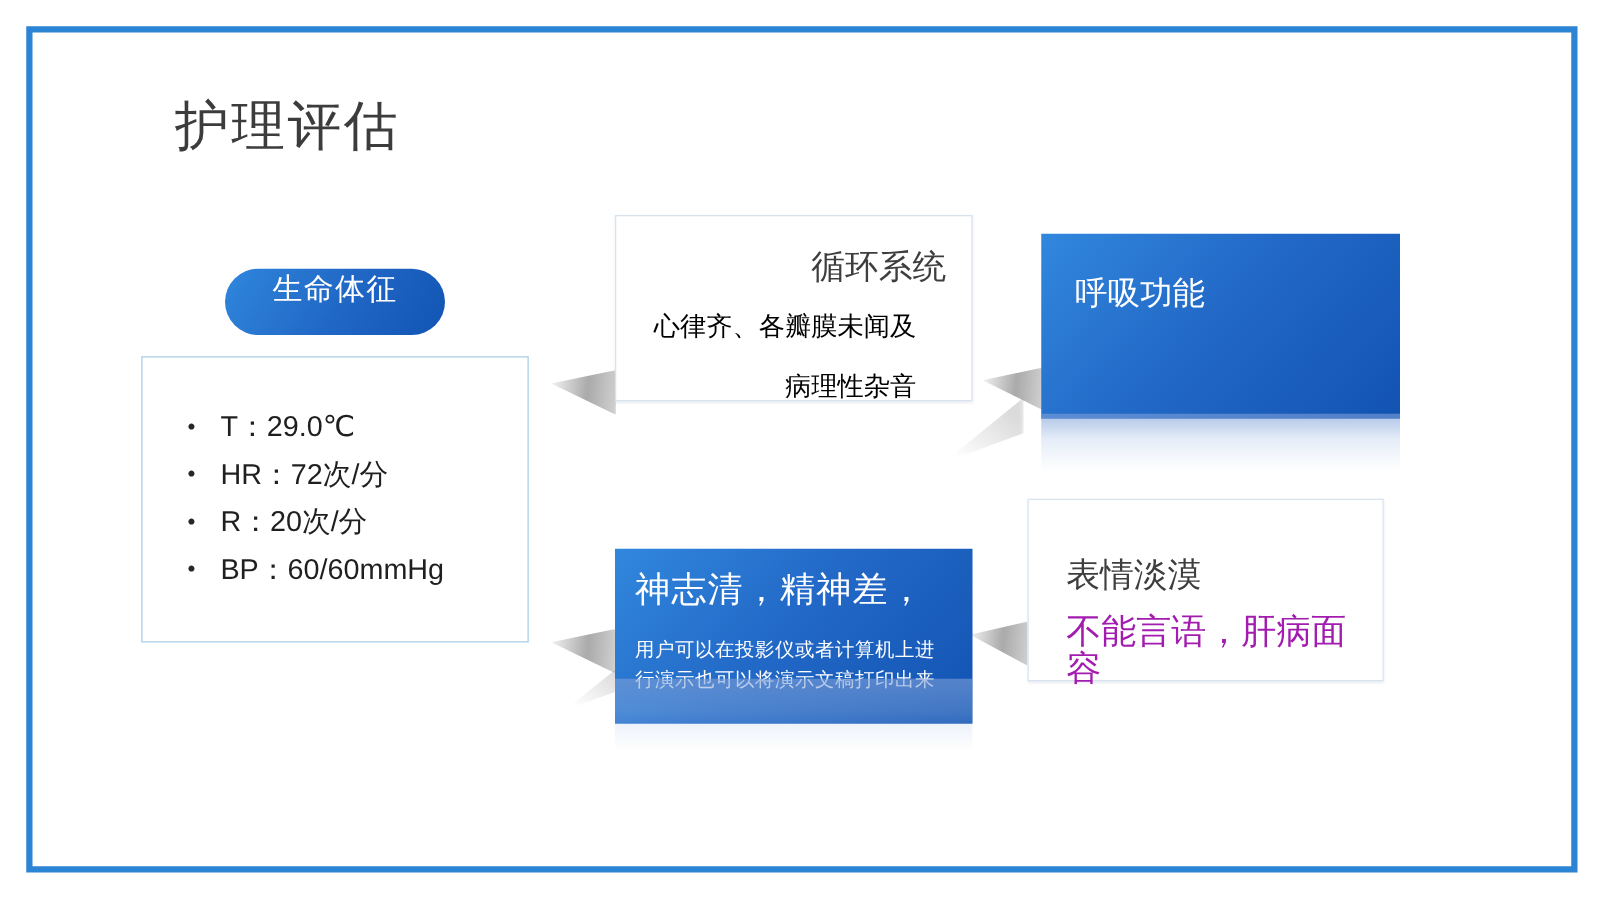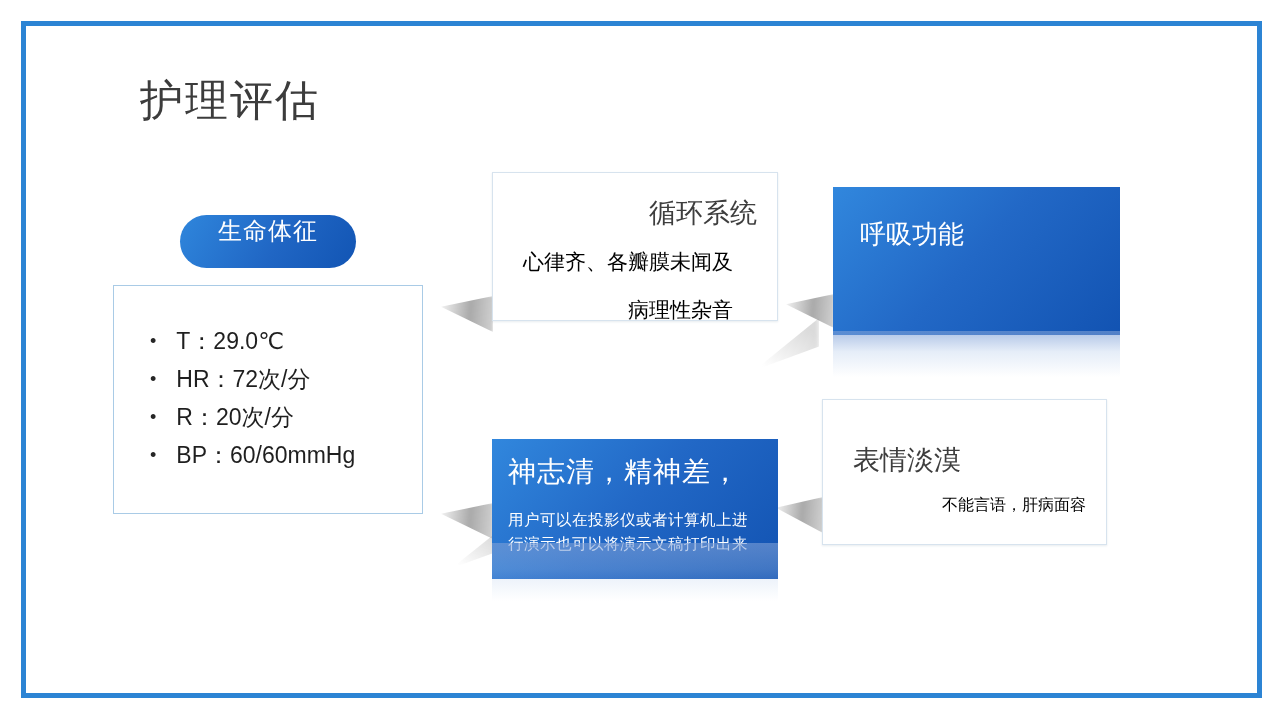--- a/index.html
+++ b/index.html
@@ -57,21 +57,21 @@
   .card-respiratory { left: 833px; top: 187px; width: 287px; height: 148px; padding: 30px 20px 0 15px; }
   .card-respiratory .card-title { font-size: 26px; color: #ffffff; margin: 0 0 9px 12px; }
   .card-respiratory .card-body  { font-size: 21px; color: #ffffff; line-height: 35px; width: 232px; }
 
   .card-consciousness { left: 492px; top: 411px; width: 286px; height: 140px; padding: 14px 18px 0 16px; margin-top: 28px; }
   .card-consciousness .card-title { font-size: 28px; color: #ffffff; margin-bottom: 18px; letter-spacing: 1px; }
   .card-consciousness .card-body  { font-size: 15.5px; color: #ffffff; line-height: 24px; width: 242px; letter-spacing: 0.5px; font-family: Liberation Mono, monospace; }
 
   .card-expression { left: 822px; top: 399px; width: 285px; height: 146px; padding: 42px 20px 0 30px; }
   .card-expression .card-title { font-size: 27px; color: #3e3e3e; margin-bottom: 12px; }
-  .card-expression .card-body  { font-size: 16px; color: #000000; line-height: 30px; text-align: right; }
+  .card-expression .card-body  { font-size: 28px; color: #a21caf; line-height: 30px; }
 
   
   .reflection {
     position: absolute; pointer-events: none;
     background: linear-gradient(180deg, rgba(124,158,214,0.62) 0%, rgba(170,196,232,0.30) 45%, rgba(255,255,255,0) 100%);
   }
   .reflection-respiratory   { left: 833px; top: 331px; width: 287px; height: 46px; }
   .reflection-consciousness { left: 492px; top: 543px; width: 286px; height: 58px; }
 
   

